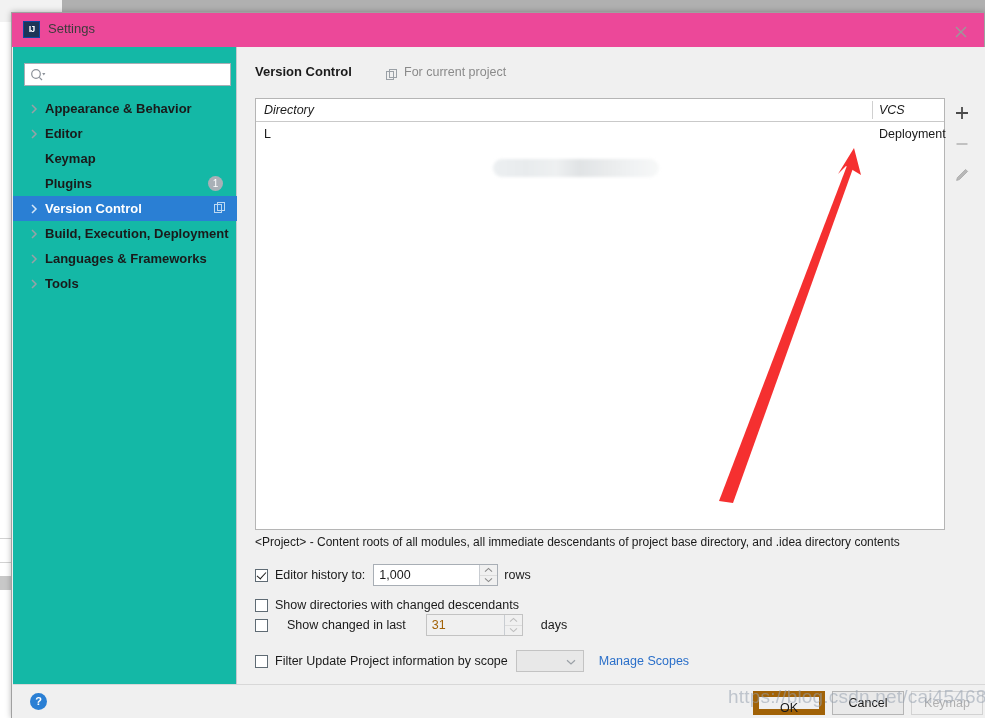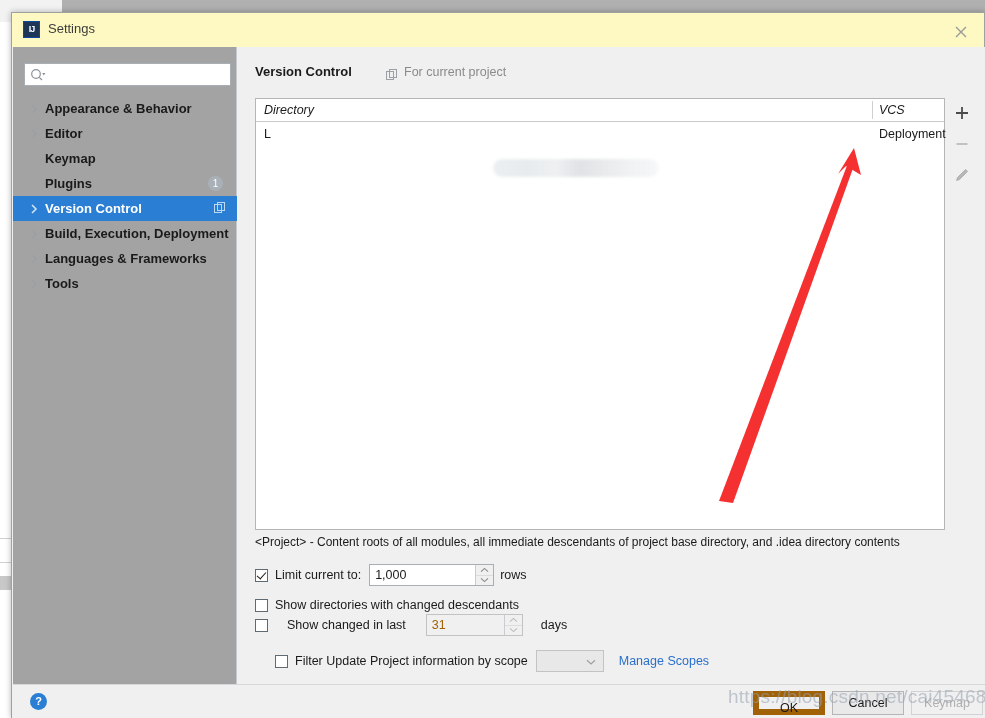--- a/index.html
+++ b/index.html
@@ -51,21 +51,21 @@
     background: #f0f0f0;
     border: 1px solid #a0a0a0;
     border-bottom: none;
     box-sizing: border-box;
     box-shadow: 0 0 6px rgba(0,0,0,0.28);
   }
 
   .titlebar {
     position: relative;
     height: 34px;
-    background: #fef9c3;
+    background: #ec4899;
   }
   .title-icon {
     position: absolute;
     left: 11px; top: 8px;
     width: 17px; height: 17px;
     background: #1d3557;
     border: 1px solid #0d47a1;
     box-sizing: border-box;
   }
   .title-icon span {
@@ -90,21 +90,21 @@
     width: 34px; height: 26px;
     cursor: default;
   }
   .close-btn svg { position: absolute; left: 11px; top: 8px; }
 
   
   .sidebar {
     position: absolute;
     left: 1px; top: 34px;
     width: 224px; height: 637px;
-    background: #a3a3a3;
+    background: #14b8a6;
     border-right: 1px solid #c4c9cf;
     box-sizing: border-box;
   }
   .search-wrap {
     position: absolute;
     left: 11px; top: 16px;
     width: 207px; height: 23px;
     background: #ffffff;
     border: 1px solid #a8aeb5;
     box-sizing: border-box;
@@ -256,21 +256,21 @@
     left: 17px;
     display: flex;
     align-items: center;
     height: 20px;
     font-size: 12.5px;
     color: #1a1a1a;
   }
   .opt-row1 { top: 518px; }
   .opt-row2 { top: 548px; }
   .opt-row3 { top: 568px; gap: 12px; }
-  .opt-row4 { top: 604px; margin-left: 20px; }
+  .opt-row4 { top: 604px; }
 
   .cbox {
     width: 13px; height: 13px;
     border: 1px solid #5f6b74;
     background: #ffffff;
     box-sizing: border-box;
     margin-right: 7px;
     position: relative;
     flex: none;
     cursor: default;
@@ -554,21 +554,21 @@
           <svg width="16" height="16" viewBox="0 0 16 16">
             <path d="M11.6 2.4 L13.6 4.4 L5.4 12.6 L2.6 13.4 L3.4 10.6 Z" fill="#b8b8b8" stroke="#a8a8a8" stroke-width="0.8" stroke-linejoin="round"></path>
           </svg>
         </div>
       </div>
 
       <div class="desc">&lt;Project&gt; - Content roots of all modules, all immediate descendants of project base directory, and .idea directory contents</div>
 
       <div class="opt opt-row1">
         <span class="cbox checked"></span>
-        <span class="opt-label">Limit current to:</span>
+        <span class="opt-label">Editor history to:</span>
         <span class="spin">
           <input type="text" value="1,000" style="">
           <span class="spin-btns">
             <span class="spin-btn">
               <svg width="9" height="6" viewBox="0 0 9 6">
                   <path d="M1 4.6 L4.5 1.4 L8 4.6" fill="none" stroke="#8a8a8a" stroke-width="1.1"></path>
                 </svg>
             </span>
             <span class="spin-btn">
               <svg width="9" height="6" viewBox="0 0 9 6">

